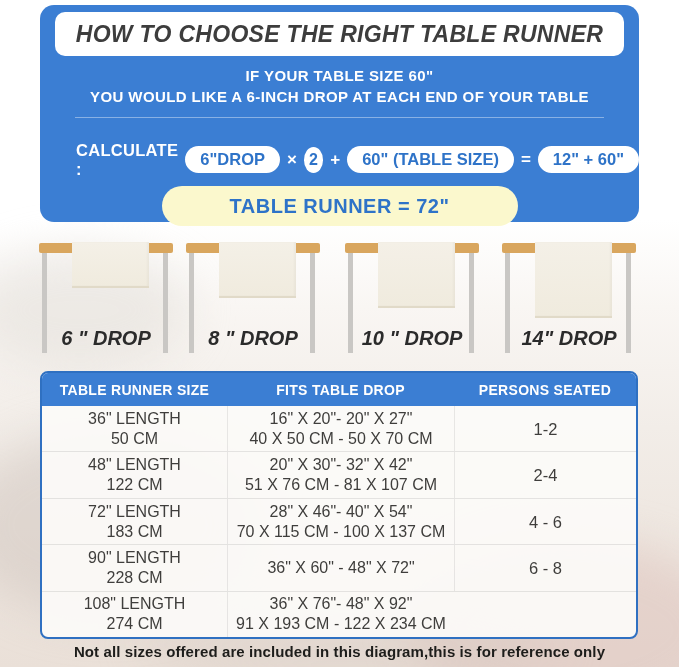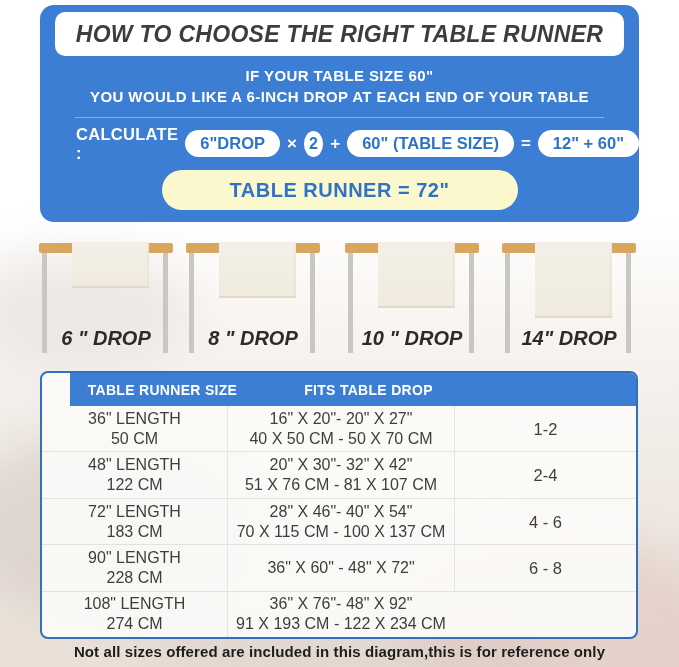--- a/index.html
+++ b/index.html
@@ -20,21 +20,21 @@
   
   .top-panel { position:absolute; left:40px; top:5px; width:599px; height:217px;
                background:#3B7ED3; border-radius:14px; }
   .title-banner { height:44px; margin:7px 15px 0; background:#ffffff; border-radius:10px;
                   display:flex; align-items:center; justify-content:center; }
   .title-banner h1 { font-size:23px; font-weight:800; font-style:italic; color:#3D3D3D; letter-spacing:0.3px; white-space:nowrap; }
   .sub { color:#ffffff; text-align:center; font-size:15px; font-weight:700; letter-spacing:0.4px; line-height:21px; }
   .sub.l1 { margin-top:9px; }
   .divider { height:1px; background:rgba(255,255,255,0.4); margin:10px 35px 0; }
 
-  .formula { display:flex; align-items:center; justify-content:center; gap:7px; margin-top:12px; height:27px;padding-left:36px; }
+  .formula { display:flex; align-items:center; justify-content:center; gap:7px; margin-top:28px; height:27px;padding-left:36px; }
   .calc-label { color:#ffffff; font-size:16.5px; font-weight:800; letter-spacing:0.3px; }
   .pill { background:#ffffff; color:#2E73C8; font-size:16.5px; font-weight:800;
           height:27px; border-radius:14px; padding:0 15px; display:flex; align-items:center; white-space:nowrap; }
   .op { color:#ffffff; font-size:17px; font-weight:800; }
   .circle { width:26px; height:26px; border-radius:50%; background:#ffffff; color:#2E73C8;
             font-size:16px; font-weight:800; display:flex; align-items:center; justify-content:center; }
   .result-pill { width:356px; height:40px; margin:13px auto 0; background:#FBF8CD; border-radius:20px;
                  display:flex; align-items:center; justify-content:center; }
   .result-pill span { color:#2E73C8; font-size:20px; font-weight:800; letter-spacing:0.5px; }
 
@@ -52,21 +52,21 @@
   .fig.f2 .runner { height:56px; }
   .fig.f3 .runner { height:66px; }
   .fig.f4 .runner { height:76px; }
   .drop-label { position:absolute; bottom:6px; left:0; right:0; text-align:center;
                 font-size:20px; font-weight:800; font-style:italic; color:#2B2B2B; white-space:nowrap; }
 
   
   .size-table { position:absolute; left:40px; top:371px; width:598px; height:268px;
                 border:2px solid #2F70C1; border-radius:8px; overflow:hidden;
                 background:rgba(252,251,249,0.92); display:flex; flex-direction:column; }
-  .thead { display:flex; height:33px; background:#3B7ED3; flex:0 0 33px;margin-left:28px; }
+  .thead { display:flex; height:33px; background:#3B7ED3; flex:0 0 33px; }
   .th { display:flex; align-items:center; justify-content:center; color:#ffffff;
         font-size:14px; font-weight:800; letter-spacing:0.3px; }
   .c1 { width:185px; }  .c2 { width:227px; }  .c3 { flex:1; }
   .tbody { flex:1; display:flex; flex-direction:column; }
   .tr { flex:1; display:flex; border-top:1px solid rgba(90,90,90,0.14); }
   .tr:first-child { border-top:none; }
   .td { display:flex; flex-direction:column; align-items:center; justify-content:center;
         color:#3F3E3C; font-size:16px; font-weight:500; line-height:20px; text-align:center; }
   .td.c2, .td.c3 { border-left:1px solid rgba(90,90,90,0.12); }
   .td.c3 { font-size:16.5px; }
@@ -139,20 +139,21 @@
       <div class="tabletop"></div>
       <div class="runner"></div>
       <div class="drop-label">14" DROP</div>
     </div>
   </section>
 
   <section class="size-table">
     <div class="thead">
       <div class="th c1">TABLE RUNNER SIZE</div>
       <div class="th c2">FITS TABLE DROP</div>
+      <div class="th c3">PERSONS SEATED</div>
     </div>
     <div class="tbody">
 
       <div class="tr">
         <div class="td c1">
           <div>36" LENGTH</div>
           <div>50 CM</div>
         </div>
         <div class="td c2">
           <div>16" X 20"- 20" X 27"</div>

